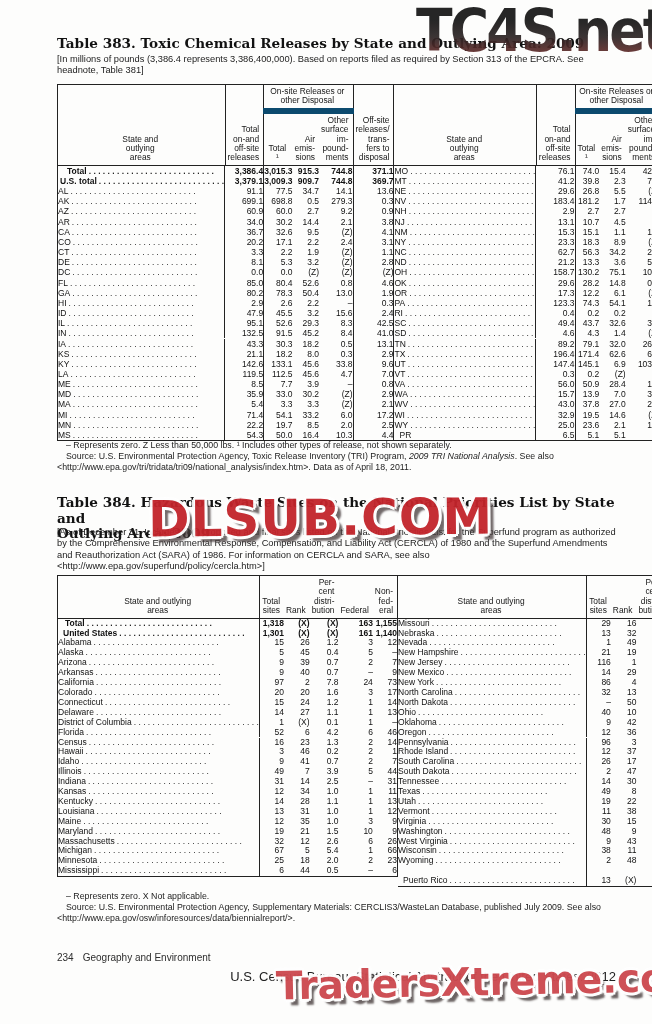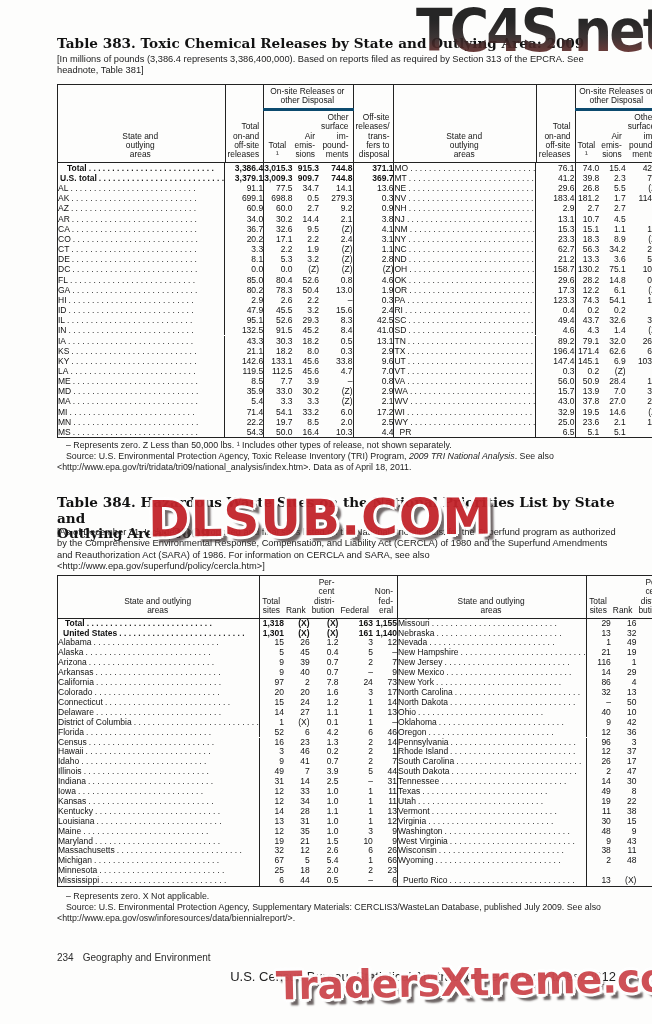--- a/index.html
+++ b/index.html
@@ -26,21 +26,21 @@
   table.half td{font-size:8.5px;padding:0;color:#111;}
   td.num{text-align:right;padding-right:5px;}
   td.lbl{display:flex;align-items:baseline;padding-left:2px;overflow:hidden;}
   td.lbl .nm{white-space:nowrap;}
   td.lbl .ldr{flex:1;overflow:hidden;white-space:nowrap;color:#222;padding-left:2px;}
   td.lbl .ldr::before{content:" . . . . . . . . . . . . . . . . . . . . . . . . . . .";}
   tr.bold td{font-weight:bold;}
   th.ctr{text-align:center;vertical-align:middle;}
   th.rt{text-align:right;}
   th.lt{text-align:center;vertical-align:bottom;padding-left:3px;}
-  th.span-b{border-bottom:3px solid #0c4a6e;}
+  th.span-b{border-bottom:6px solid #0c4a6e;}
   .br{border-right:1px solid #222;}
 
   
   .w383{left:57px;top:84px;}
   .t383 tbody td{height:10.15px;line-height:10.15px;}
   
   .w384{left:57px;top:575px;}
   .t384 tbody td{height:9.9px;line-height:9.9px;}
   .t384 th{font-size:8.5px;}
   tr.blank td{height:9.9px;}
@@ -953,31 +953,20 @@
               <span class="ldr"></span>
             </td>
             <td class="num">31</td>
             <td class="num">14</td>
             <td class="num">2.5</td>
             <td class="num">–</td>
             <td class="num br">31</td>
           </tr>
           <tr>
             <td class="lbl br">
-              <span class="nm">Iowa</span>
-              <span class="ldr"></span>
-            </td>
-            <td class="num">12</td>
-            <td class="num">33</td>
-            <td class="num">1.0</td>
-            <td class="num">1</td>
-            <td class="num br">11</td>
-          </tr>
-          <tr>
-            <td class="lbl br">
               <span class="nm">Kansas</span>
               <span class="ldr"></span>
             </td>
             <td class="num">12</td>
             <td class="num">34</td>
             <td class="num">1.0</td>
             <td class="num">1</td>
             <td class="num br">11</td>
           </tr>
           <tr>

